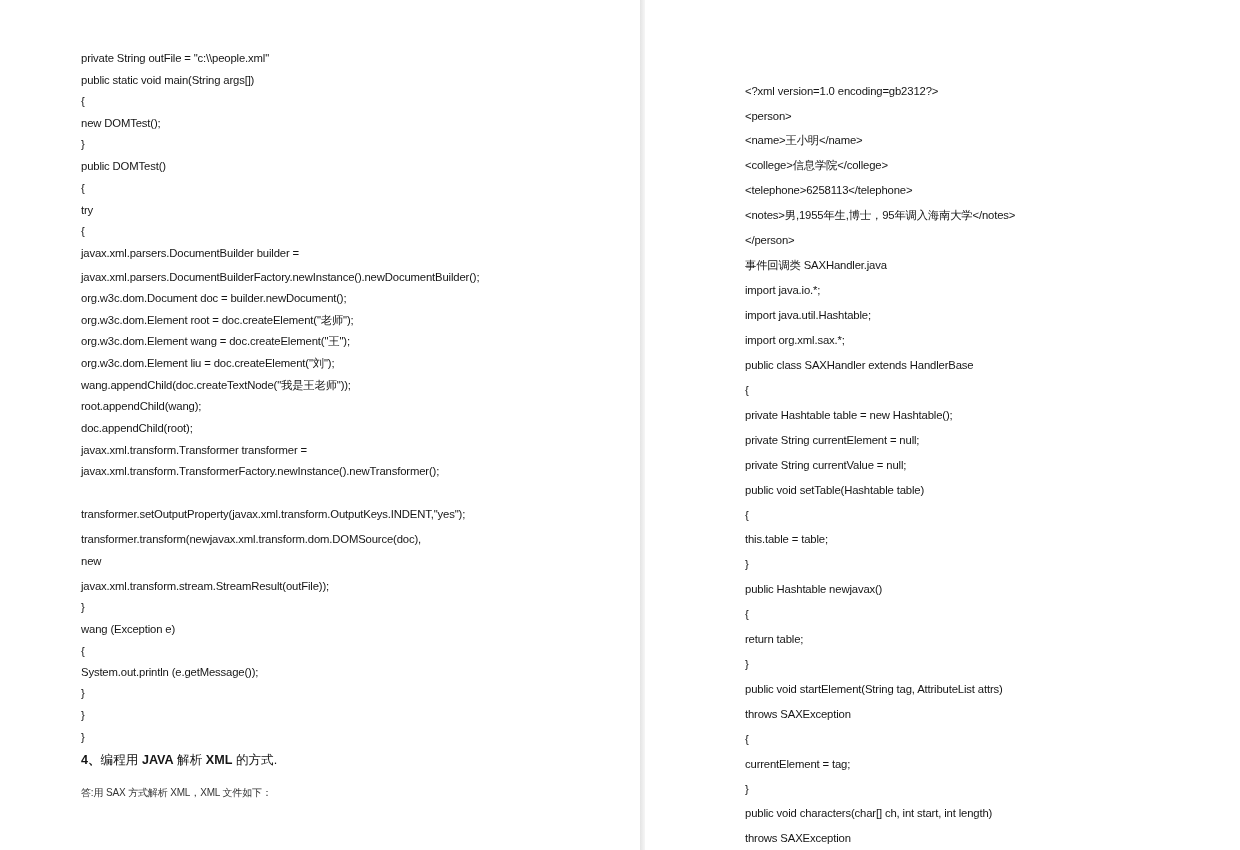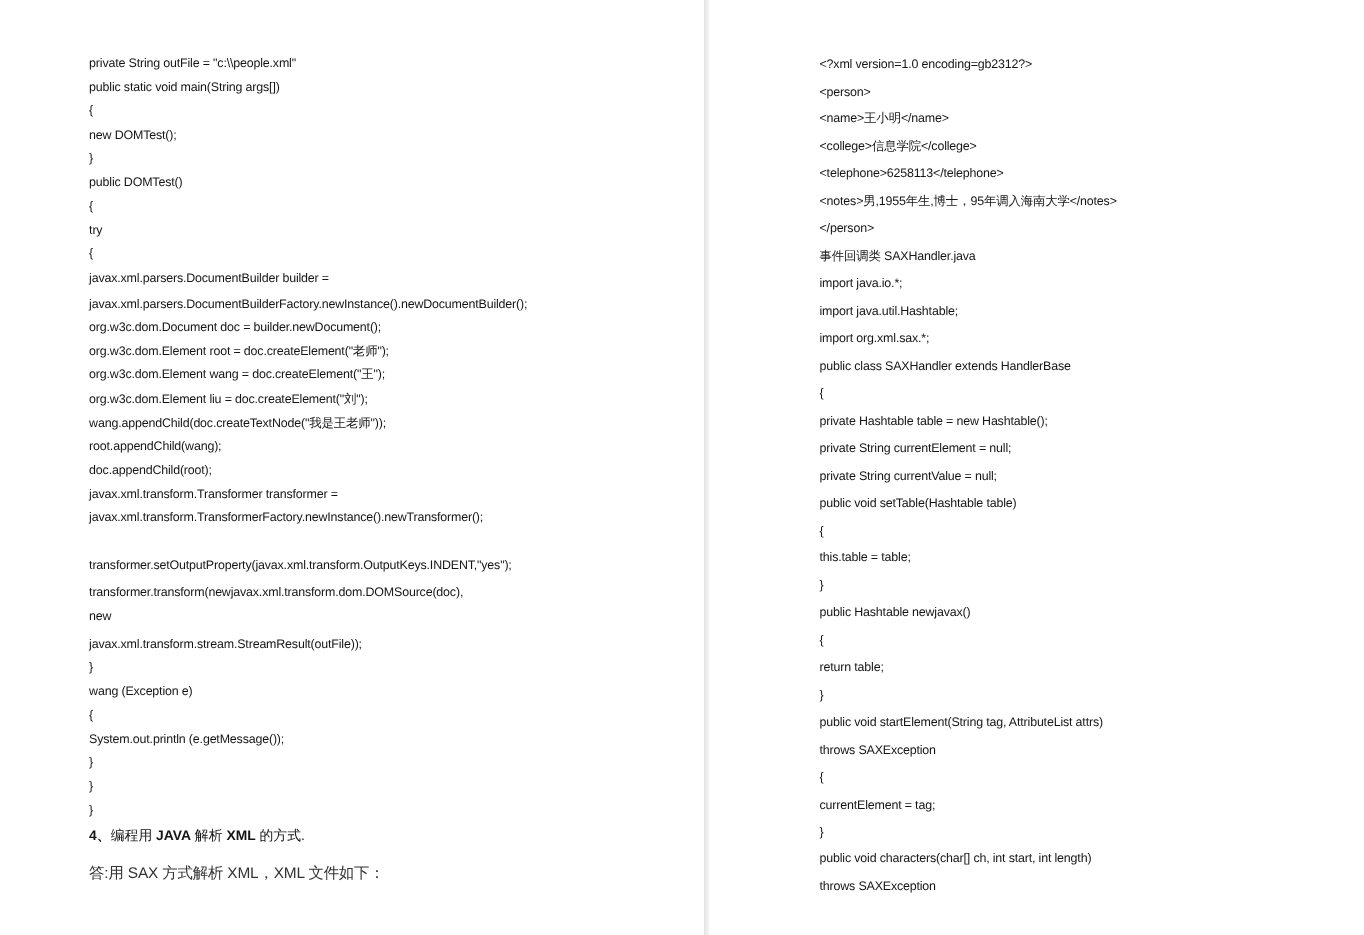--- a/index.html
+++ b/index.html
@@ -21,27 +21,27 @@
   }
   .line {
     position: absolute;
     font-size: 11.3px;
     line-height: 14px;
     white-space: pre;
     letter-spacing: -0.15px;
     color: #151515;
   }
   #page-left .line { left: 81px; }
-  #page-right .line { left: 100px; }
+  #page-right .line { left: 100px; margin-top: 32px; }
   .heading {
     font-size: 12.6px;
     letter-spacing: 0;
   }
   .heading b { font-weight: bold; }
-  .answer { font-size: 14px; color: #333; }
+  .answer { font-size: 10px; color: #333; }
 </style>
 </head>
 <body>
 
 <div class="page" id="page-left">
   <div class="line" style="top:51px">private String outFile = "c:\\people.xml"</div>
   <div class="line" style="top:73px">public static void main(String args[])</div>
   <div class="line" style="top:94px">{</div>
   <div class="line" style="top:116px">new DOMTest();</div>
   <div class="line" style="top:137px">}</div>

